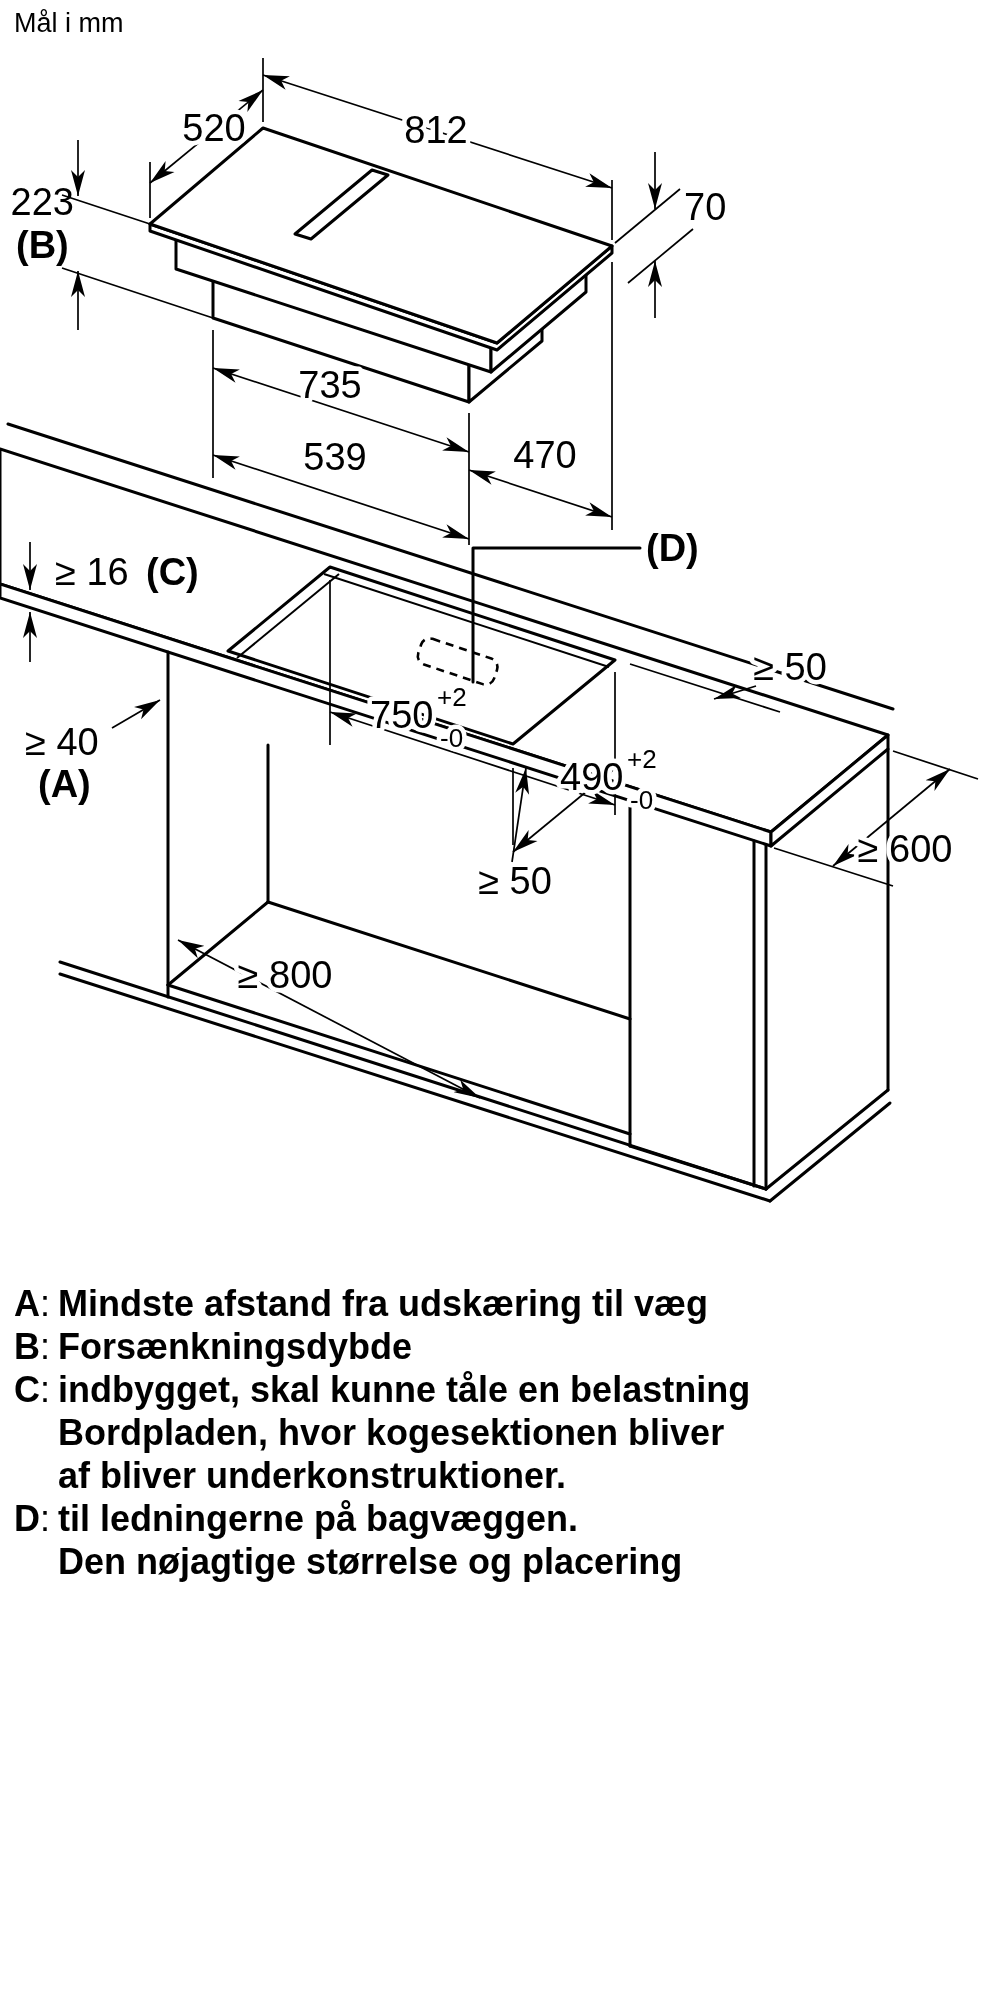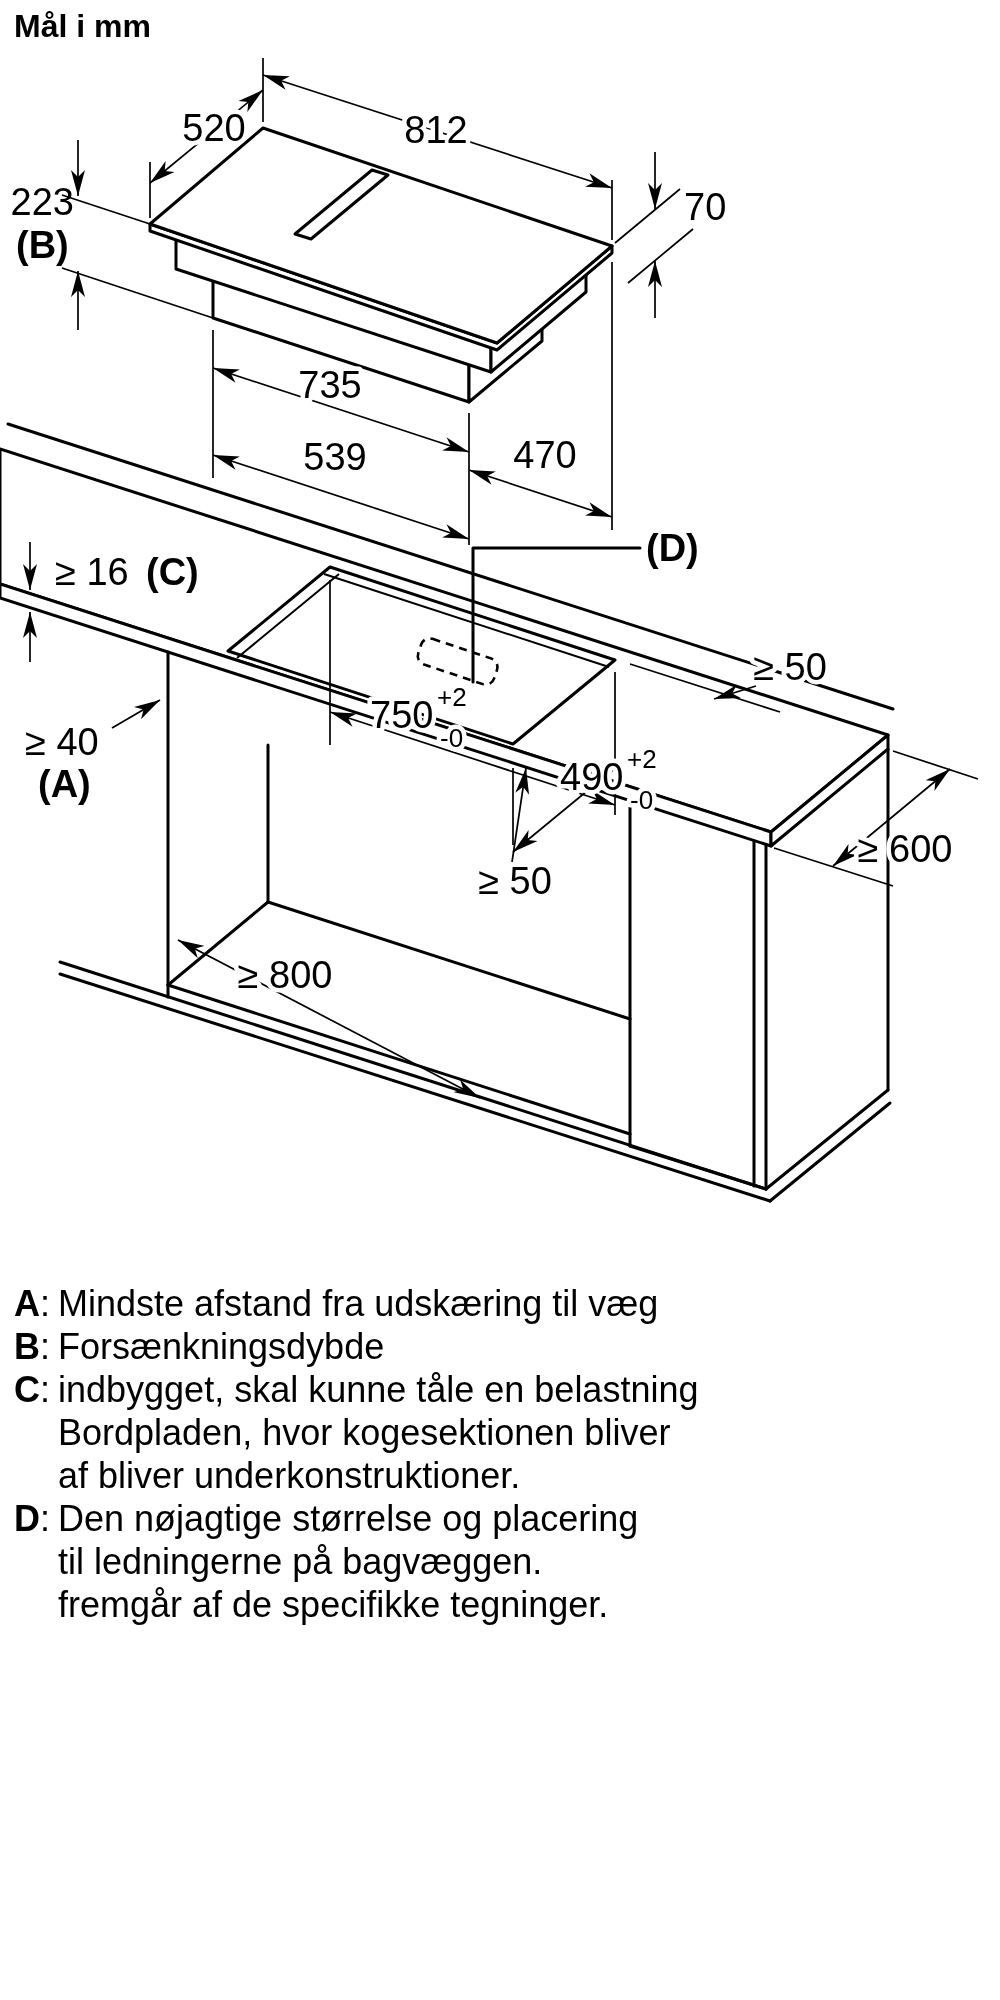--- a/index.html
+++ b/index.html
@@ -1,33 +1,33 @@
 <!DOCTYPE html>
 <html><head>
 <meta charset="utf-8">
 <style>
   html,body{margin:0;padding:0;background:#fff;}
   .canvas{position:relative;width:1000px;height:2000px;background:#ffffff;overflow:hidden;
           font-family:"Liberation Sans", sans-serif;color:#000;}
-  .page-title{position:absolute;left:14px;top:8px;font-size:32px;font-weight:700;}
+  .page-title{position:absolute;left:14px;top:8px;font-size:27px;font-weight:400;}
   svg{position:absolute;left:0;top:0;}
   svg text{font-family:"Liberation Sans", sans-serif;fill:#000;}
   .dim{font-size:38px;}
   .dimsmall{font-size:26px;}
   .b{font-weight:bold;}
   .halo{paint-order:stroke;stroke:#fff;stroke-width:9px;stroke-linejoin:round;}
   .edge{fill:#fff;stroke:#000;stroke-width:3;stroke-linejoin:round;}
   .edge-n{fill:none;stroke:#000;stroke-width:3;stroke-linejoin:round;stroke-linecap:round;}
   .thin{fill:none;stroke:#000;stroke-width:1.7;}
   .inner{fill:none;stroke:#000;stroke-width:2;}
   .legend{position:absolute;left:14px;top:1282px;width:960px;font-size:36px;line-height:43px;}
   .legend-row{display:flex;align-items:flex-start;}
   .legend-key{width:44px;flex:0 0 44px;font-weight:bold;}
   .legend-key .colon{font-weight:400;}
-  .legend-lines{flex:1;}
+  .legend-lines{flex:1;font-weight:bold;}
 </style>
 </head>
 <body>
 
 <div class="canvas">
 
   <div class="page-title">Mål i mm</div>
 
   <svg width="1000" height="1250" viewBox="0 0 1000 1250">
     <defs>
@@ -168,20 +168,19 @@
       <span class="legend-key"><span>C</span><span class="colon">:</span></span>
       <div class="legend-lines">
         <div>indbygget, skal kunne tåle en belastning</div>
         <div>Bordpladen, hvor kogesektionen bliver</div>
         <div>af bliver underkonstruktioner.</div>
       </div>
     </div>
     <div class="legend-row">
       <span class="legend-key"><span>D</span><span class="colon">:</span></span>
       <div class="legend-lines">
+        <div>til ledningerne på bagvæggen.</div>
         <div>Den nøjagtige størrelse og placering</div>
-        <div>til ledningerne på bagvæggen.</div>
-        <div>fremgår af de specifikke tegninger.</div>
       </div>
     </div>
   </div>
 
 </div>
 
 </body></html>

